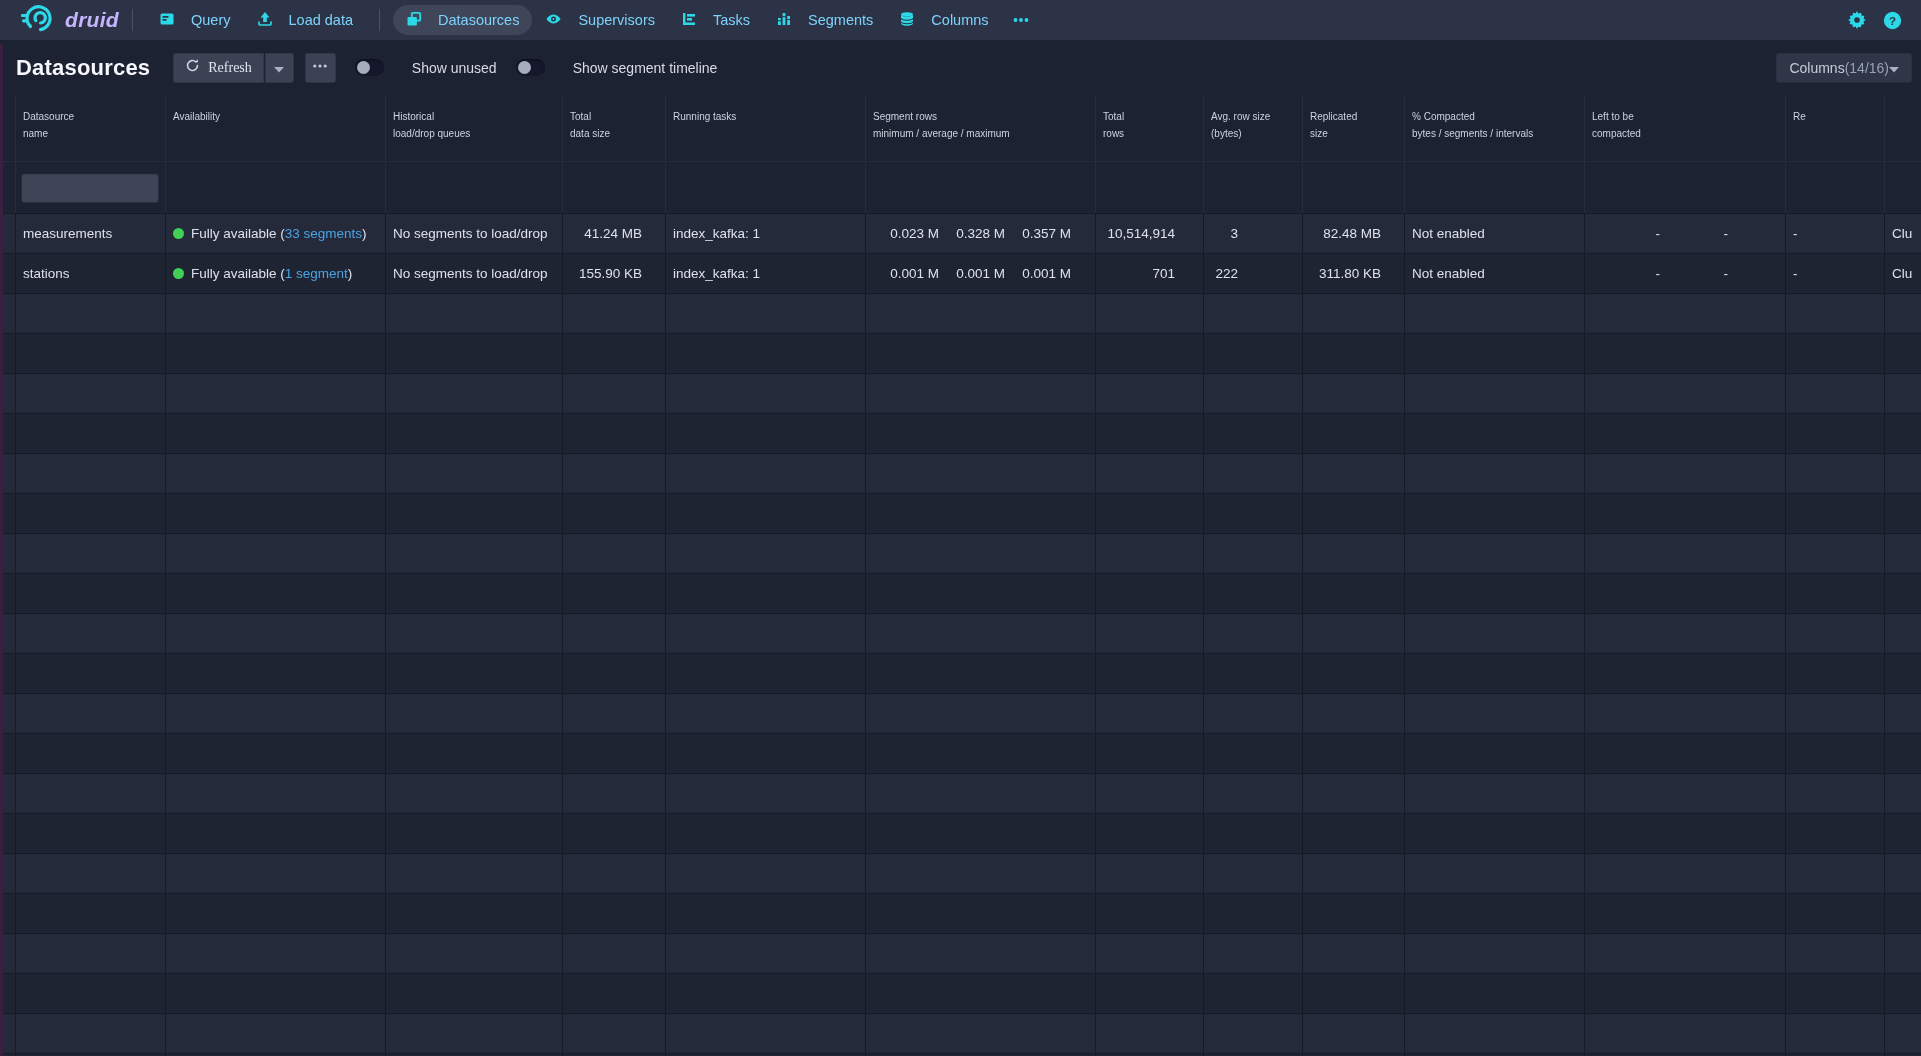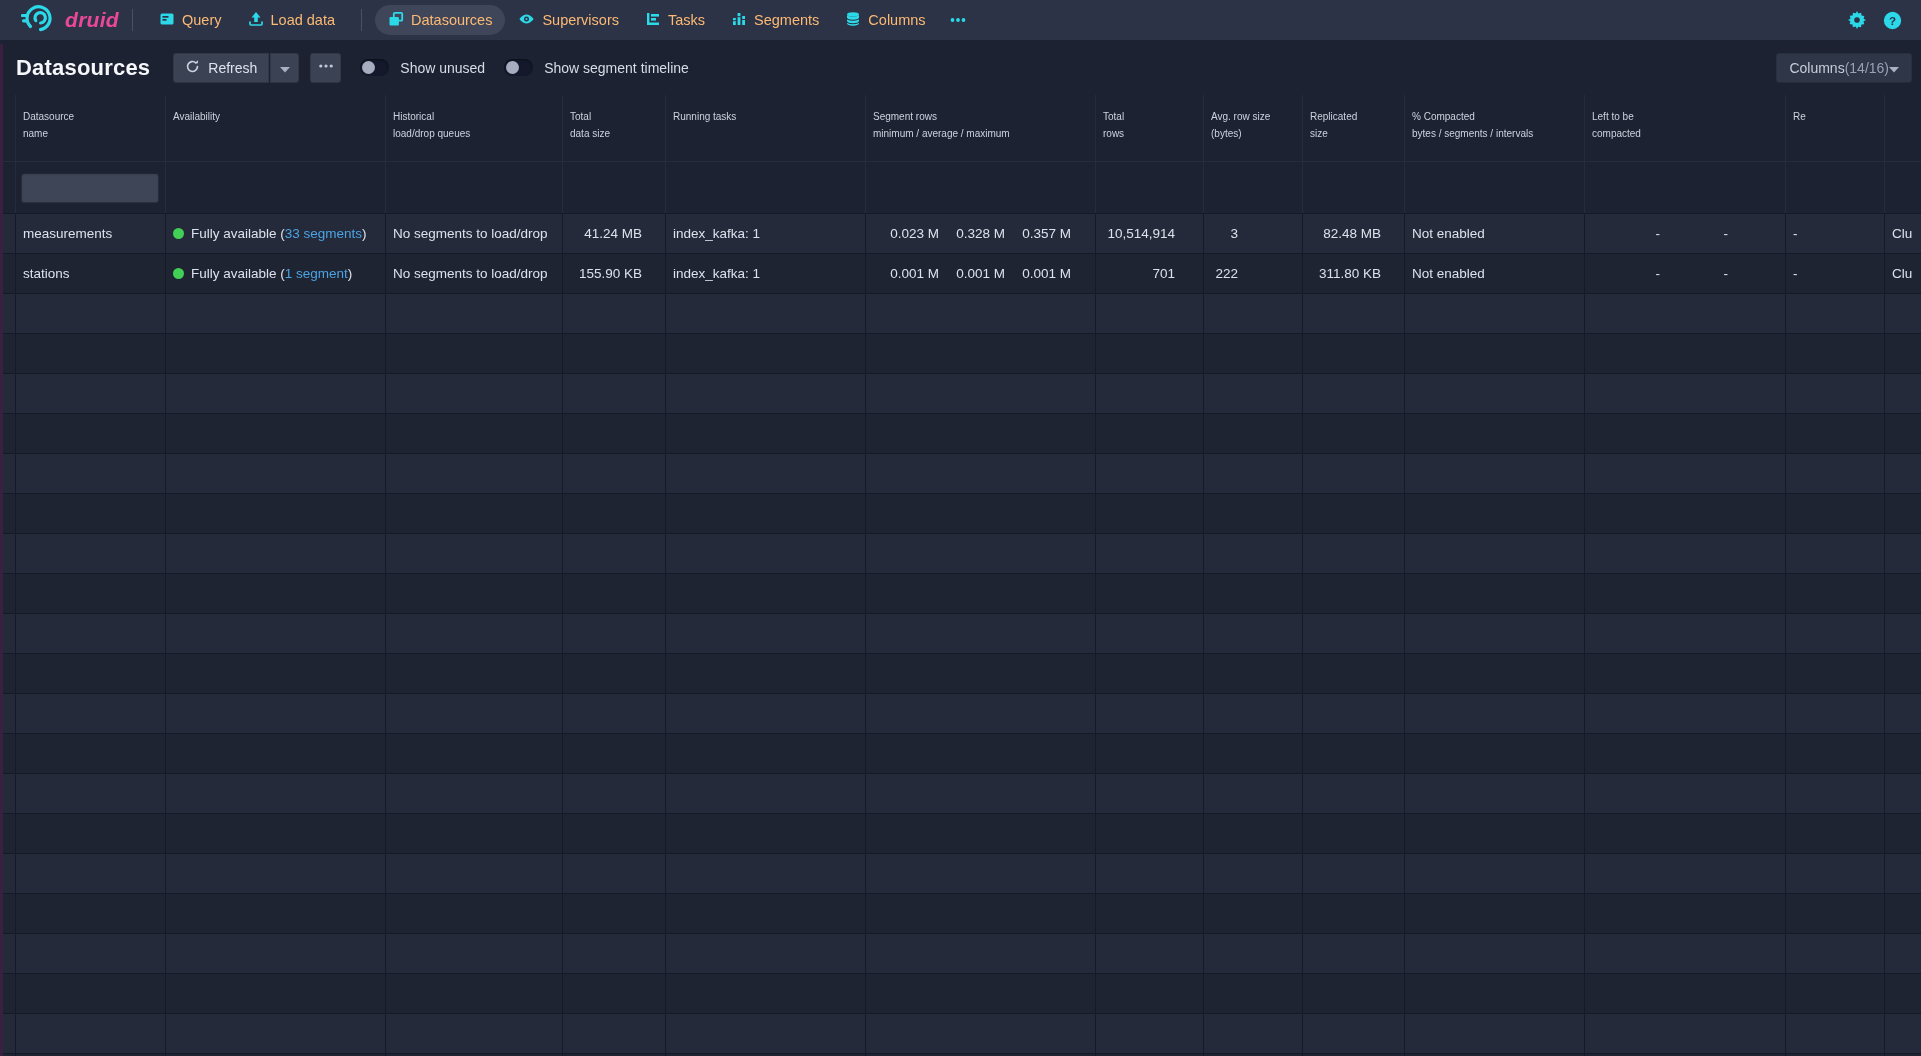--- a/index.html
+++ b/index.html
@@ -12,51 +12,51 @@
   }
   
   .edge-strip { position:absolute; left:0; top:44px; bottom:0; width:3px; background:#3a2040; z-index:9; }
 
   
   .navbar {
     height:40px; background:#2c3347; display:flex; align-items:center;
     padding-left:21px; position:relative; z-index:10;
   }
   .brand { display:flex; align-items:center; gap:8px; }
-  .brand-text { font-style:italic; font-size:21px; font-weight:600; letter-spacing:.3px; color:#ec4899; }
+  .brand-text { font-style:italic; font-size:21px; font-weight:600; letter-spacing:.3px; color:#c4b5fd; }
   .nav-sep { width:1px; height:22px; background:#4a5164; margin:0 13px; flex:none; }
   .nav-items { display:flex; align-items:center; }
   .nav-item {
-    display:flex; align-items:center; gap:7px; padding:0 13px; height:30px;
-    border-radius:16px; color:#fdba74; font-size:14.5px; cursor:pointer; white-space:nowrap;
+    display:flex; align-items:center; gap:16px; padding:0 13px; height:30px;
+    border-radius:16px; color:#7dd3fc; font-size:14.5px; cursor:pointer; white-space:nowrap;
   }
   .nav-item.active { background:#3f4659; }
   .nav-item svg { flex:none; }
   .nav-more { padding:0 10px; height:30px; display:flex; align-items:center; cursor:pointer; }
   .nav-right { margin-left:auto; display:flex; align-items:center; gap:17px; padding-right:19px; }
   .nav-right .icon-btn { cursor:pointer; display:flex; }
 
   
   .page-header { height:55px; display:flex; align-items:center; padding-left:16px; }
   .page-title { font-size:22px; font-weight:bold; color:#f5f7fa; margin-right:23px; letter-spacing:.2px; }
   .btn {
     height:30px; background:#3b4254; border:none; border-radius:3px; color:#dfe3ed;
     font-size:14px; display:flex; align-items:center; cursor:pointer;
     font-family:"Liberation Sans",sans-serif;
     box-shadow: inset 0 0 0 1px rgba(16,22,26,.2), inset 0 -1px 0 rgba(16,22,26,.1);
   }
   .btn-group { display:flex; }
-  .refresh-btn { padding:0 12px; gap:8px; border-top-right-radius:0; border-bottom-right-radius:0; }
+  .refresh-btn { padding:0 12px; gap:8px; border-top-right-radius:0; border-bottom-right-radius:0;font-family:Liberation Serif, serif; }
   .caret-btn { width:29px; justify-content:center; margin-left:1px; border-top-left-radius:0; border-bottom-left-radius:0; }
   .more-btn { width:31px; justify-content:center; margin-left:11px; }
   .switch { display:flex; align-items:center; margin-left:19px; cursor:pointer; }
   .switch-track { width:29px; height:17px; border-radius:9px; background:#14182a; position:relative; flex:none;
                   box-shadow: inset 0 1px 2px rgba(0,0,0,.4); }
   .switch-knob { position:absolute; left:2px; top:2px; width:13px; height:13px; border-radius:50%; background:#a6adbf; }
-  .switch-label { margin-left:11px; font-size:14px; color:#d8dce6; white-space:nowrap; }
+  .switch-label { margin-left:28px; font-size:14px; color:#d8dce6; white-space:nowrap; }
   .columns-btn { margin-left:auto; margin-right:9px; background:#2f3647; padding:0 13px; color:#c6ccda; }
   .columns-count { color:#99a1b4; }
 
   
   .tbl { position:relative; width:2090px; }
   .grid-row { display:grid; grid-template-columns:16px 150px 220px 177px 103px 200px 230px 108px 99px 102px 180px 201px 99px 205px; }
   .hcell { padding:13px 7px 0 7px; font-size:10px; color:#ccd2de; line-height:17px; border-right:1px solid #262c3c; cursor:pointer; }
   .hcell .l2 { display:block; }
   .hspacer { border-right:1px solid #262c3c; }
   .thead { height:67px; border-bottom:1px solid #262c3c; }

